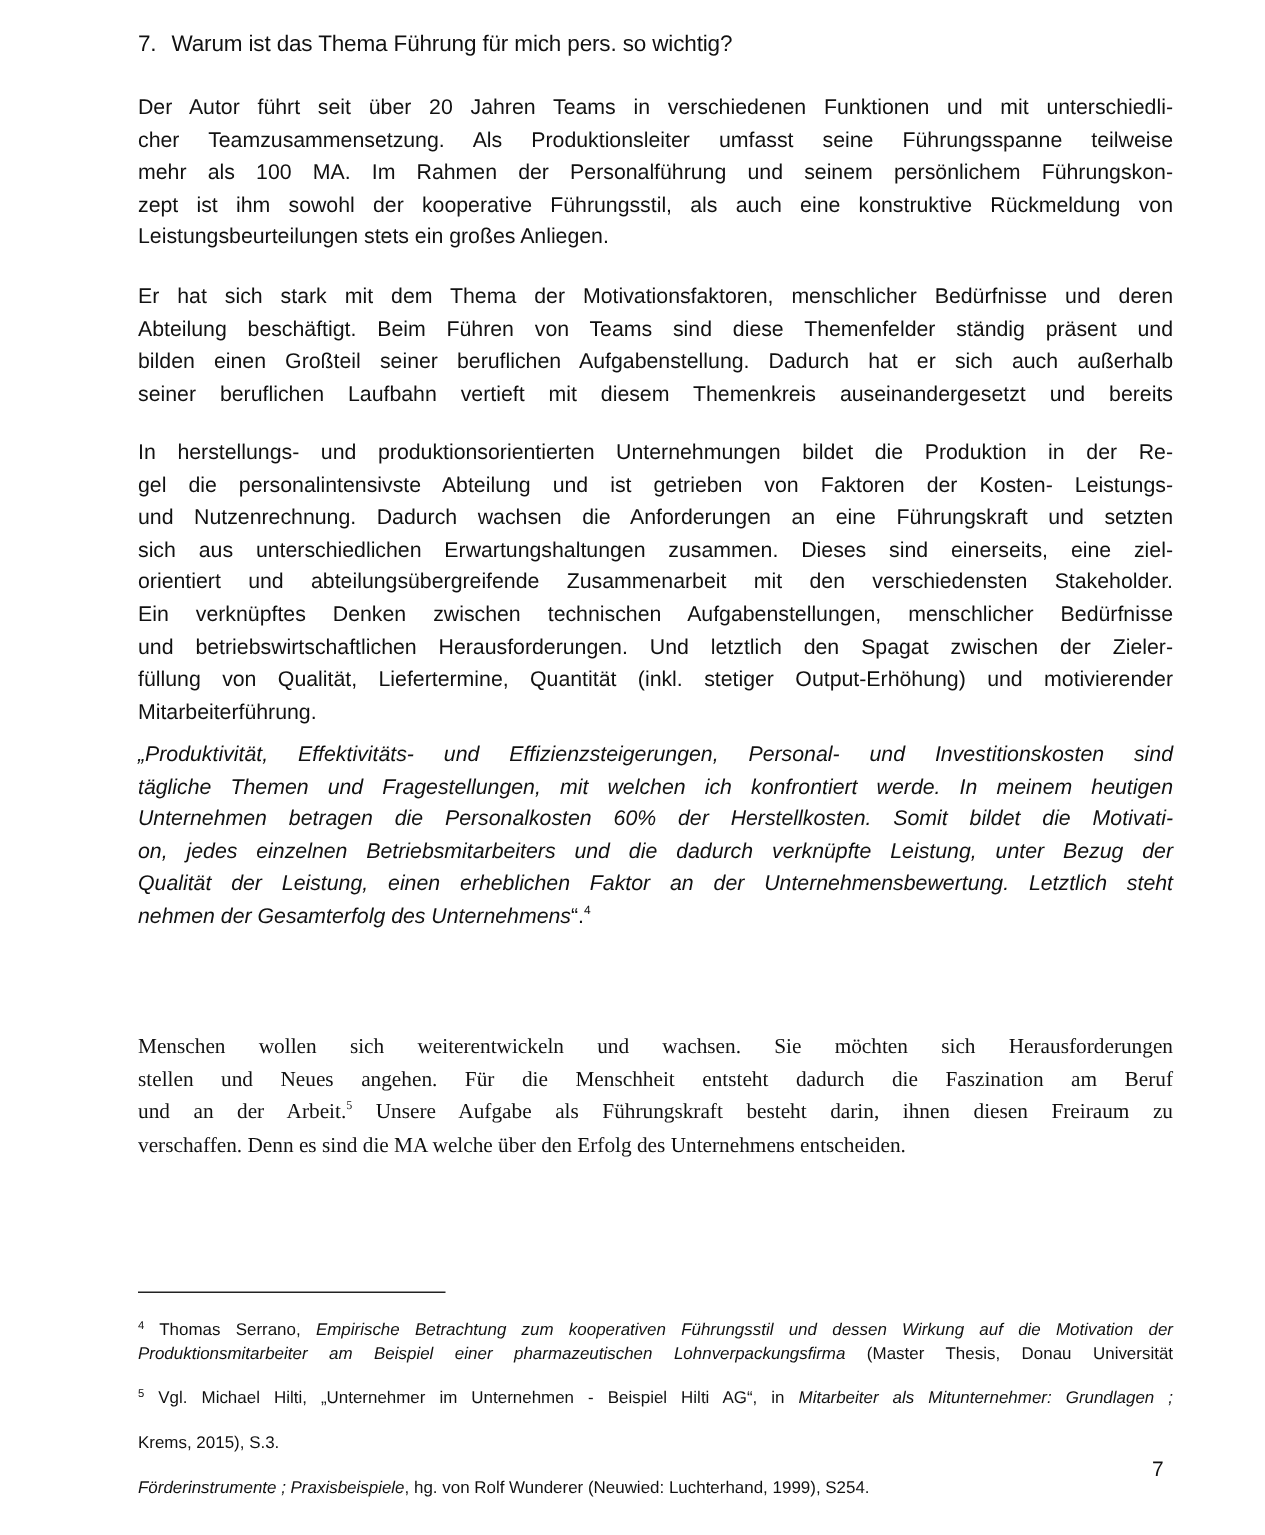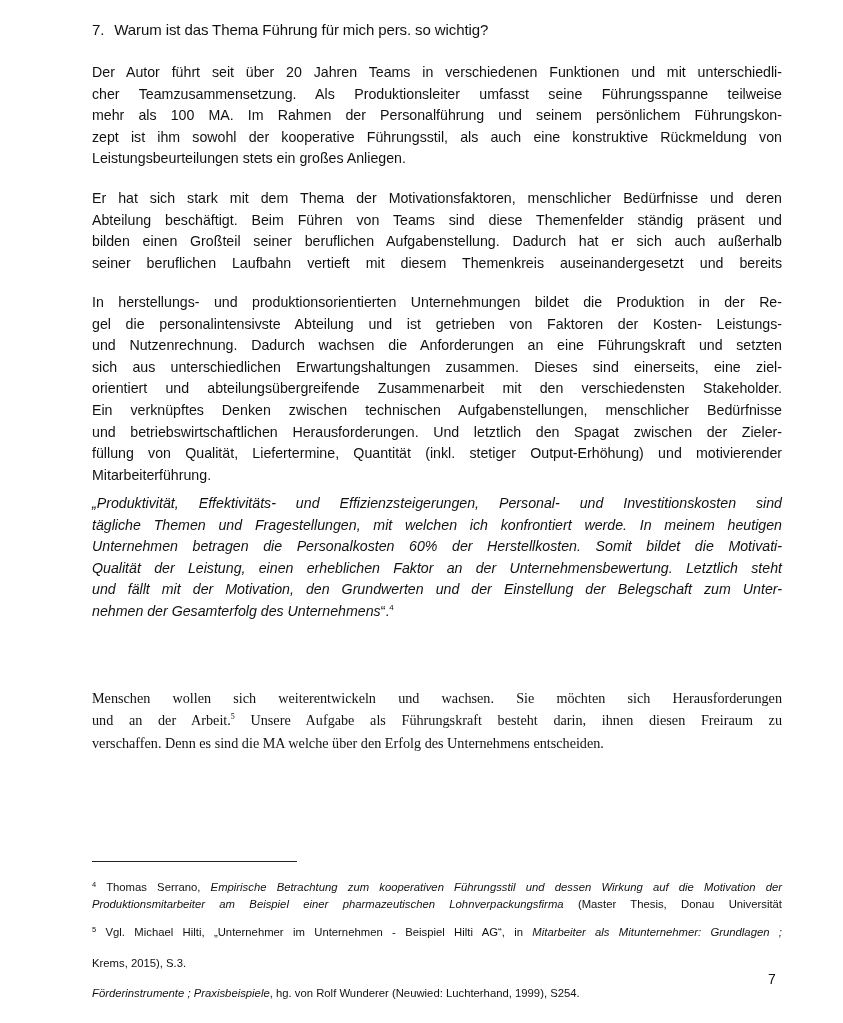--- a/index.html
+++ b/index.html
@@ -52,27 +52,28 @@
     <span class="line">Ein verknüpftes Denken zwischen technischen Aufgabenstellungen, menschlicher Bedürfnisse</span>
     <span class="line">und betriebswirtschaftlichen Herausforderungen. Und letztlich den Spagat zwischen der Zieler-</span>
     <span class="line">füllung von Qualität, Liefertermine, Quantität (inkl. stetiger Output-Erhöhung) und motivierender</span>
     <span class="line last">Mitarbeiterführung.</span>
   </p>
 
   <p class="para italic" style="top:493px;">
     <span class="line">„Produktivität, Effektivitäts- und Effizienzsteigerungen, Personal- und Investitionskosten sind</span>
     <span class="line">tägliche Themen und Fragestellungen, mit welchen ich konfrontiert werde. In meinem heutigen</span>
     <span class="line">Unternehmen betragen die Personalkosten 60% der Herstellkosten. Somit bildet die Motivati-</span>
+    <span class="line">on, jedes einzelnen Betriebsmitarbeiters und die dadurch verknüpfte Leistung, unter Bezug der</span>
     <span class="line">Qualität der Leistung, einen erheblichen Faktor an der Unternehmensbewertung. Letztlich steht</span>
-    <span class="line">und fällt mit der Motivation, den Grundwerten und der Einstellung der Belegschaft zum Unter-</span>
     <span class="line last"><span>nehmen der Gesamterfolg des Unternehmens</span><span style="font-style:normal;">“.</span><sup style="font-style:normal;">4</sup></span>
   </p>
 
   <p class="para" style="top:688px;font-family:Liberation Serif, serif;">
     <span class="line">Menschen wollen sich weiterentwickeln und wachsen. Sie möchten sich Herausforderungen</span>
+    <span class="line">stellen und Neues angehen. Für die Menschheit entsteht dadurch die Faszination am Beruf</span>
     <span class="line"><span>und an der Arbeit.</span><sup>5</sup><span> Unsere Aufgabe als Führungskraft besteht darin, ihnen diesen Freiraum zu</span></span>
     <span class="line last">verschaffen. Denn es sind die MA welche über den Erfolg des Unternehmens entscheiden.</span>
   </p>
 
   <div class="rule"></div>
 
   <div class="fn" style="top:880px;">
     <span class="line"><sup>4</sup><span> Thomas Serrano, </span><i>Empirische Betrachtung zum kooperativen Führungsstil und dessen Wirkung auf die Motivation der</i></span>
     <span class="line"><i>Produktionsmitarbeiter am Beispiel einer pharmazeutischen Lohnverpackungsfirma</i><span> (Master Thesis, Donau Universität</span></span>
     <span class="line last">Krems, 2015), S.3.</span>

